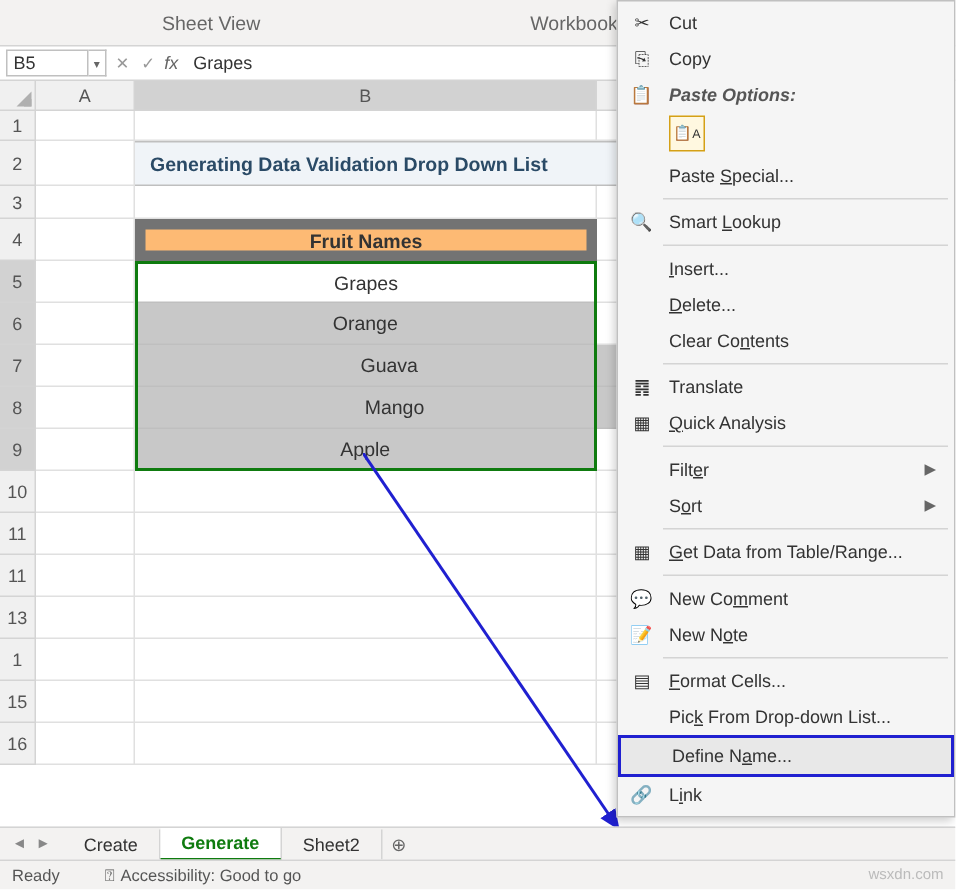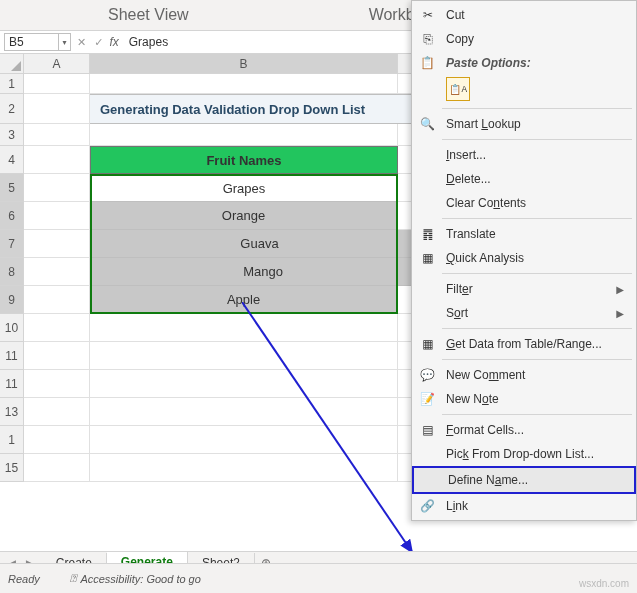--- a/index.html
+++ b/index.html
@@ -1,47 +1,47 @@
 <!DOCTYPE html>
 <html><head>
 <meta charset="utf-8">
 <style>
 * { box-sizing: border-box; margin: 0; padding: 0; font-family: 'Segoe UI', Tahoma, sans-serif; }
 body { background: #fff; width: 637px; height: 593px; overflow: hidden; position: relative; font-size: 12px; color: #333; }
-.ribbon-bottom { height: 30px; background: #f3f2f1; display: flex; align-items: center; padding: 0 8px; font-size: 16px; color: #666; }
+.ribbon-bottom { height: 30px; background: #f3f2f1; display: flex; align-items: center; padding: 0 8px; font-size: 13px; color: #666; }
 .ribbon-label { margin-left: 100px; }
 .ribbon-label2 { margin-left: 180px; }
 .namebox-row { height: 24px; border-top: 1px solid #d4d4d4; border-bottom: 1px solid #d4d4d4; display: flex; align-items: center; background: #fff; }
 .namebox { width: 55px; border: 1px solid #c0c0c0; margin: 2px 0 2px 4px; padding: 1px 4px; font-size: 12px; background: #fff; }
 .namebox-dd { width: 12px; height: 18px; border: 1px solid #c0c0c0; border-left: none; display: flex; align-items: center; justify-content: center; font-size: 8px; color: #666; }
 .fx-btns { display: flex; gap: 8px; margin: 0 6px; color: #999; font-size: 11px; }
 .fx-label { font-style: italic; color: #666; margin-right: 6px; }
 .formula-input { flex: 1; padding: 1px 4px; font-size: 12px; border: none; }
 .grid-wrap { position: relative; height: 508px; }
 .col-headers { display: flex; height: 20px; background: #fff; }
 .selall { width: 24px; height: 20px; border-right: 1px solid #d4d4d4; border-bottom: 1px solid #d4d4d4; background: #f0f0f0; position: relative; }
 .selall::after { content: ''; position: absolute; right: 2px; bottom: 2px; border: 5px solid transparent; border-right-color: #b0b0b0; border-bottom-color: #b0b0b0; }
 .colh { border-right: 1px solid #d4d4d4; border-bottom: 1px solid #d4d4d4; display: flex; align-items: center; justify-content: center; font-size: 12px; color: #555; background: #f0f0f0; }
 .colh.active { background: #d2d2d2; }
 .rows { }
 .row { display: flex; height: 28px; }
 .rowh { width: 24px; border-right: 1px solid #d4d4d4; border-bottom: 1px solid #d4d4d4; display: flex; align-items: center; justify-content: center; font-size: 12px; color: #555; background: #f0f0f0; }
 .rowh.active { background: #d2d2d2; }
 .cell { border-right: 1px solid #e0e0e0; border-bottom: 1px solid #e0e0e0; display: flex; align-items: center; justify-content: center; font-size: 13px; background: #fff; }
-.header-cell { background: #22c55e; font-weight: bold; border: 1px solid #737373; }
+.header-cell { background: #fdba74; font-weight: bold; border: 7px solid #737373; }
 .title-cell { background: #f0f4f8; font-weight: bold; font-size: 13px; color: #2a4a66; border-top: 1px solid #bfbfbf; border-bottom: 1px solid #bfbfbf; }
 .sel { background: #c8c8c8; border-right: 1px solid #bfbfbf; border-bottom: 1px solid #bfbfbf; }
 .activecell { background: #fff !important; }
 .arrow { position: absolute; pointer-events: none; }
 .tabs { position: absolute; bottom: 20px; left: 0; right: 0; height: 22px; background: #f3f2f1; display: flex; align-items: center; border-top: 1px solid #d4d4d4; z-index: 5; }
 .tab-nav { display: flex; gap: 6px; padding: 0 8px; color: #888; font-size: 10px; }
 .tab { padding: 3px 14px; border-right: 1px solid #d4d4d4; font-size: 12px; color: #333; cursor: pointer; }
 .tab.active { background: #fff; border-bottom: 2px solid #0f7b0f; color: #0f7b0f; font-weight: 600; }
 .addtab { width: 22px; text-align: center; color: #666; }
-.status { position: absolute; bottom: 0; left: 0; right: 0; height: 30px; background: #f3f2f1; display: flex; align-items: center; padding: 0 8px; font-size: 11px; color: #555; border-top: 1px solid #d4d4d4; z-index: 5; font-style: italic; }
+.status { position: absolute; bottom: 0; left: 0; right: 0; height: 20px; background: #f3f2f1; display: flex; align-items: center; padding: 0 8px; font-size: 11px; color: #555; border-top: 1px solid #d4d4d4; z-index: 5; }
 .status .acc { margin-left: 30px; display: flex; align-items: center; gap: 4px; }
 .watermark { position: absolute; bottom: 4px; right: 8px; font-size: 10px; color: #bbb; z-index: 30; }
 .ctx { position: absolute; top: 0; right: 0; width: 226px; background: #f5f5f5; border: 1px solid #c0c0c0; box-shadow: -2px 2px 6px rgba(0,0,0,0.2); z-index: 20; padding: 2px 0; }
 .ctx-item { display: flex; align-items: center; padding: 5px 12px 5px 34px; font-size: 12px; color: #333; position: relative; cursor: pointer; }
 .ctx-icon { position: absolute; left: 8px; width: 16px; height: 16px; display: flex; align-items: center; justify-content: center; }
 .ctx-sep { height: 1px; background: #d4d4d4; margin: 3px 4px 3px 30px; }
 .ctx-label-bold { font-weight: 600; color: #555; font-style: italic; }
 .ctx-arrow { margin-left: auto; font-size: 10px; color: #666; }
 .u { text-decoration: underline; }
 .ctx-highlight { border: 2px solid #2020d0; background: #e8e8e8; }
@@ -158,20 +158,26 @@
         <div class="cell" style="width:66px"></div>
         <div class="cell" style="width:308px"></div>
         <div class="cell" style="width:40px"></div>
       </div>
     <div class="row">
         <div class="rowh">15</div>
         <div class="cell" style="width:66px"></div>
         <div class="cell" style="width:308px"></div>
         <div class="cell" style="width:40px"></div>
       </div>
+    <div class="row">
+        <div class="rowh">16</div>
+        <div class="cell" style="width:66px"></div>
+        <div class="cell" style="width:308px"></div>
+        <div class="cell" style="width:40px"></div>
+      </div>
   </div>
   <div class="selouter" style="top:120px;left:90px;width:308px;height:140px"></div>
   <svg class="arrow" style="top:248px;left:242px" width="180" height="260">
     <defs>
         <marker id="ah" markerWidth="8" markerHeight="8" refX="6" refY="3" orient="auto">
           <path d="M0,0 L7,3 L0,6 Z" fill="#2020d0"></path>
         </marker>
       </defs>
     <line x1="0" y1="0" x2="170" y2="250" stroke="#2020d0" stroke-width="2" marker-end="url(#ah)"></line>
   </svg>
@@ -184,20 +190,23 @@
     </div>
   <div class="ctx-item">
       <span class="ctx-icon">⎘</span>
       <span>Copy</span>
     </div>
   <div class="ctx-item">
       <span class="ctx-icon">📋</span>
       <span class="ctx-label-bold">Paste Options:</span>
     </div>
   <div class="paste-icon">📋<sub>A</sub></div>
+  <div class="ctx-item">
+      <span>Paste <span class="u">S</span>pecial...</span>
+    </div>
   <div class="ctx-sep"></div>
   <div class="ctx-item">
       <span class="ctx-icon">🔍</span>
       <span>Smart <span class="u">L</span>ookup</span>
     </div>
   <div class="ctx-sep"></div>
   <div class="ctx-item">
       <span><span class="u">I</span>nsert...</span>
     </div>
   <div class="ctx-item">

